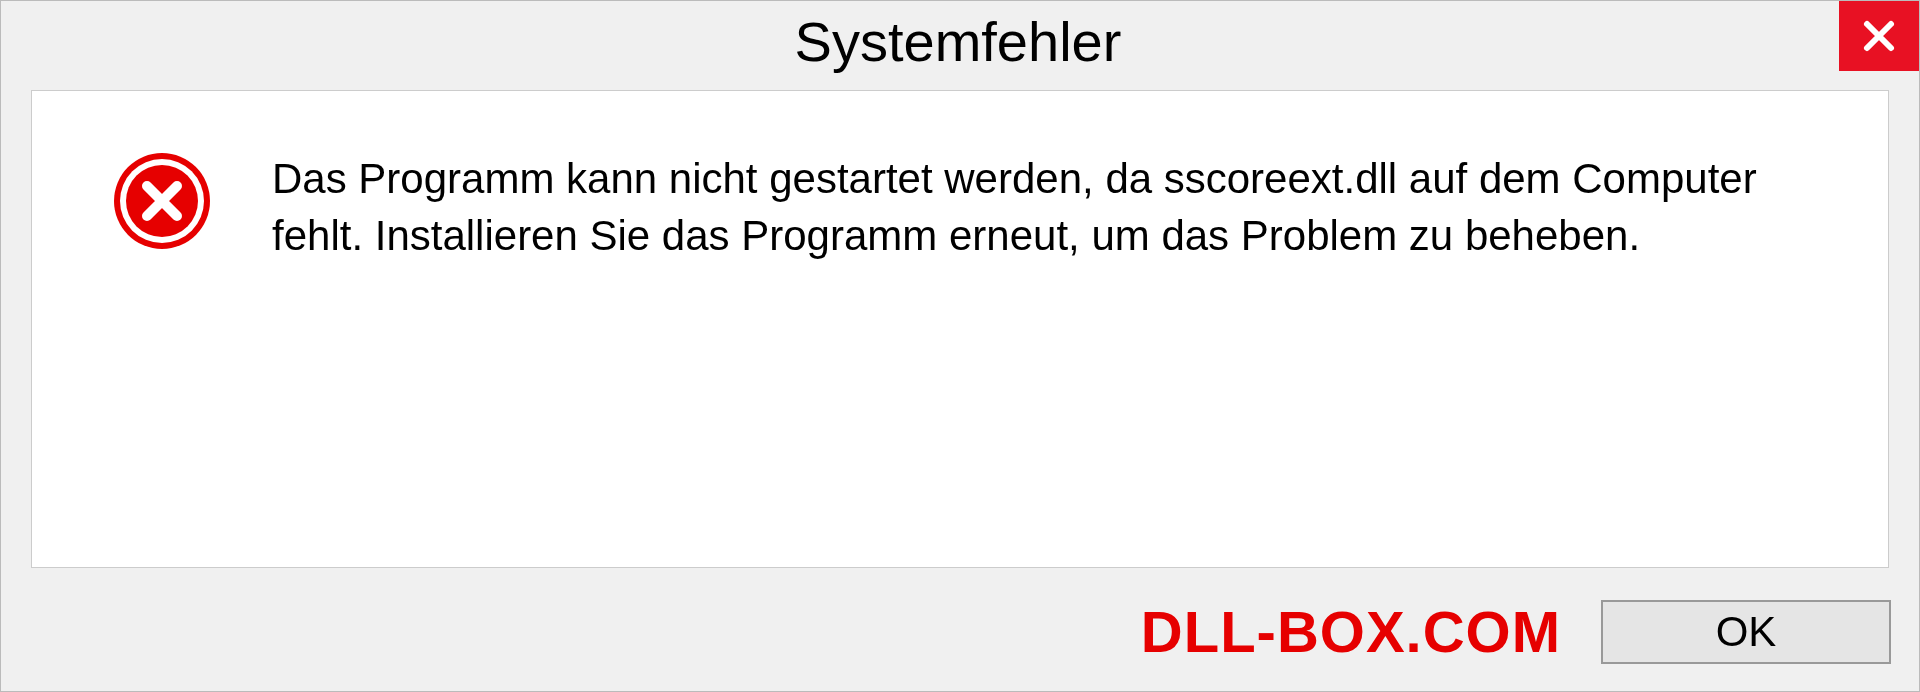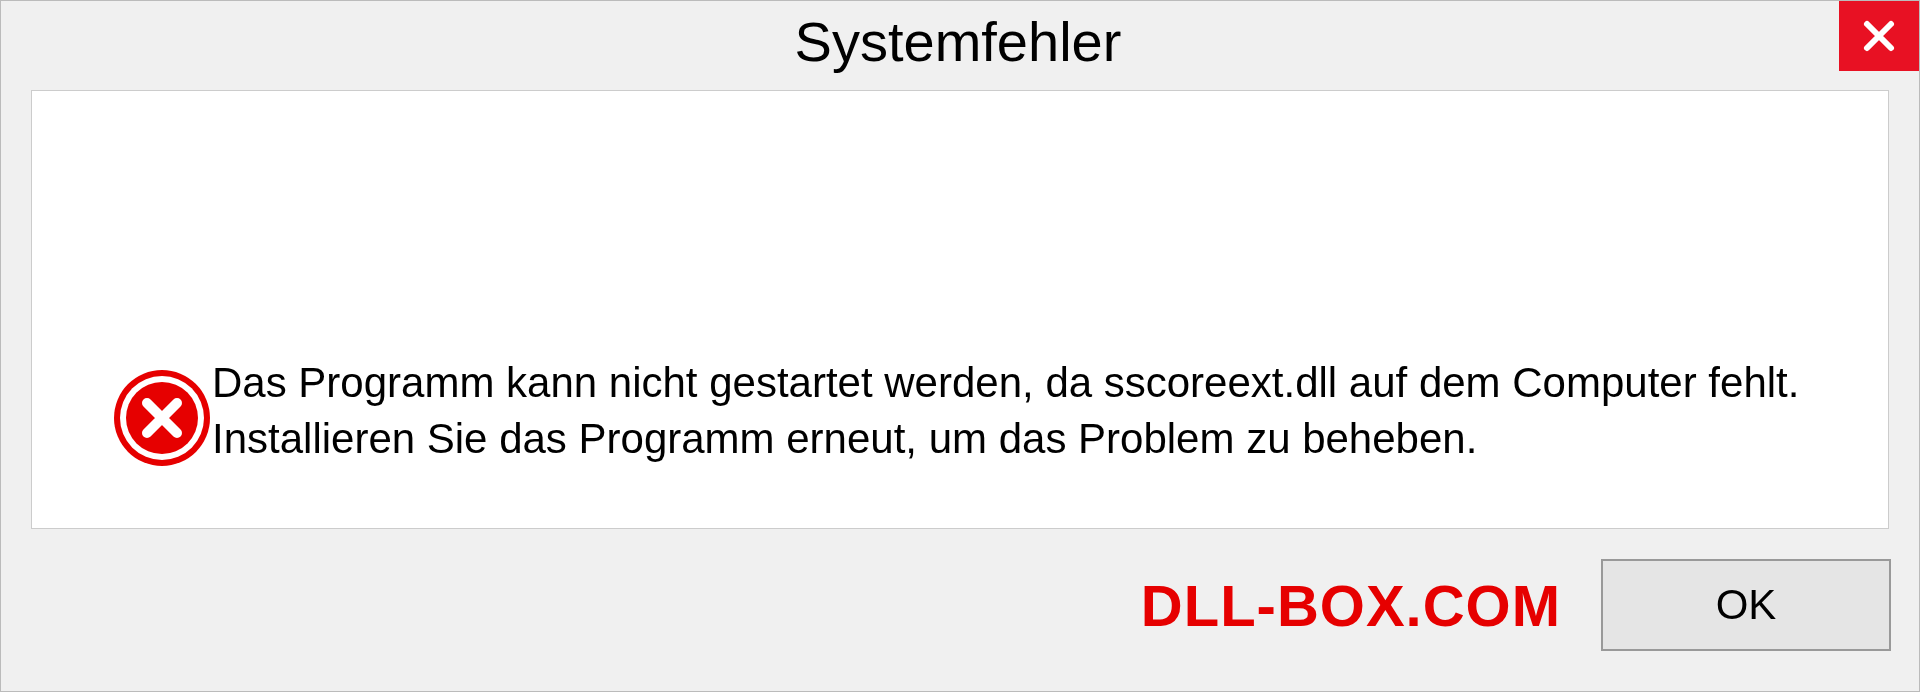--- a/index.html
+++ b/index.html
@@ -51,56 +51,57 @@
     .close-btn svg {
       width: 36px;
       height: 36px;
     }
     .content-area {
       flex: 1;
       margin: 0 30px 0 30px;
       background: #fff;
       border: 1px solid #ccc;
       display: flex;
-      align-items: flex-end;
+      align-items: flex-start;
       padding: 60px 60px 60px 80px;
+      gap: 60px;
     }
     .error-icon {
       flex-shrink: 0;
       width: 100px;
       height: 100px;
     }
     .error-icon svg {
       width: 100%;
       height: 100%;
     }
     .message {
       font-size: 42px;
       line-height: 1.35;
       color: #000;
       font-weight: 400;
     }
     .footer {
       display: flex;
       align-items: center;
       justify-content: flex-end;
-      padding: 30px 28px 40px 30px;
+      padding: 30px 28px 26px 30px;
       gap: 40px;
       border-radius: 20px;
     }
     .watermark {
       font-size: 58px;
       font-weight: 900;
       font-family: Arial, sans-serif;
       color: #e60000;
       letter-spacing: 1px;
     }
     .ok-button {
       width: 290px;
-      height: 92px;
+      height: 64px;
       background: #e5e5e5;
       border: 2px solid #999;
       font-size: 42px;
       color: #000;
       cursor: pointer;
       font-family: inherit;
       display: flex;
       align-items: center;
       justify-content: center;
     }

